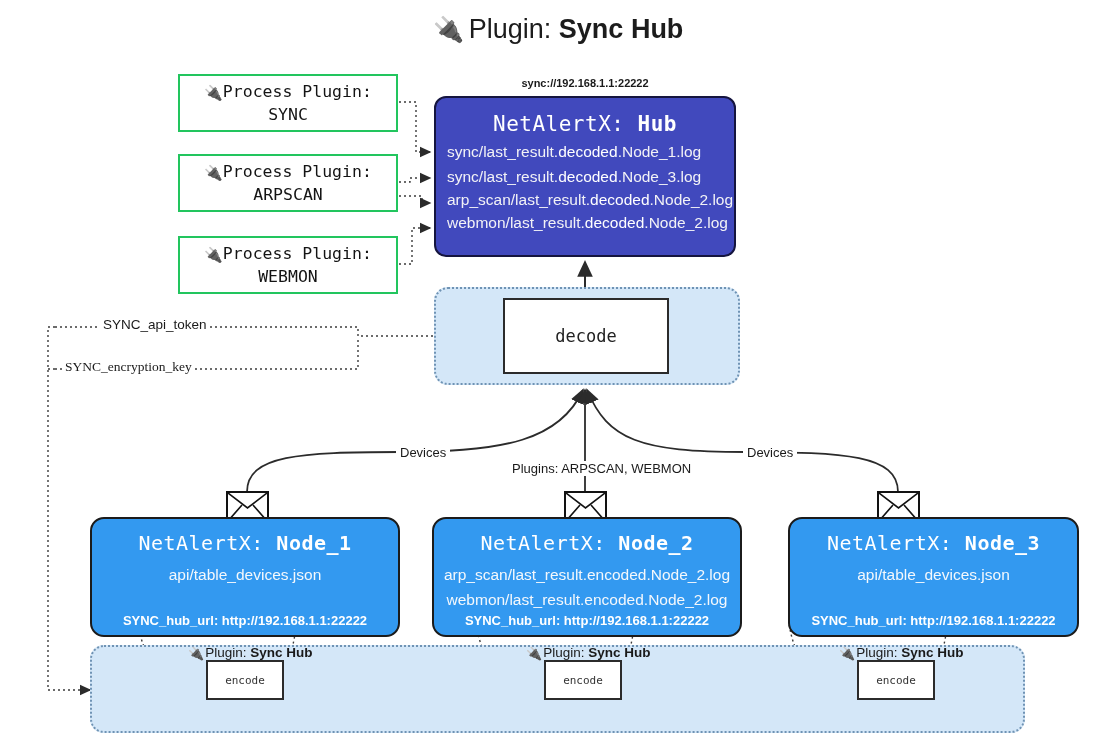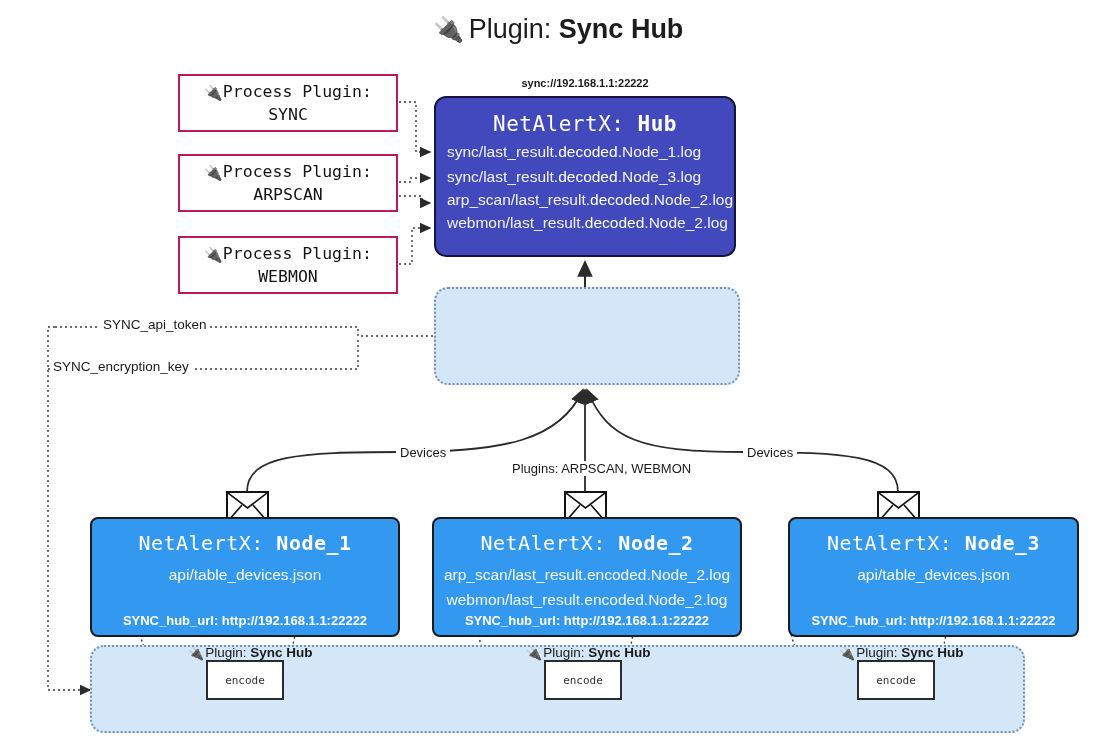--- a/index.html
+++ b/index.html
@@ -9,21 +9,21 @@
   #wires{position:absolute;left:0;top:0;width:1117px;height:754px;pointer-events:none;}
 
   .abs{position:absolute;box-sizing:border-box;}
 
   
   #title{left:0;top:14px;width:1117px;text-align:center;font-size:27px;color:#1c1c1c;}
   #title .plug{font-size:25px;margin-right:4px;}
   #title .strong{font-weight:bold;}
 
   
-  .pbox{border:2px solid #be185d;background:#fff;width:220px;height:58px;
+  .pbox{border:2px solid #22c55e;background:#fff;width:220px;height:58px;
         display:flex;flex-direction:column;align-items:center;justify-content:center;
         font-family:"DejaVu Sans Mono","Liberation Mono",monospace;font-size:16.5px;color:#141414;
         line-height:1.28;}
   .pbox .r1{white-space:nowrap;}
   .pbox .r1 .plug{font-family:"DejaVu Sans",sans-serif;font-size:15px;vertical-align:-1px;}
 
   
   #huburl{left:440px;top:77px;width:290px;text-align:center;font-size:11px;font-weight:bold;color:#1a1a1a;}
   #hub{left:434px;top:96px;width:302px;height:161px;border:2px solid #15153f;border-radius:12px;
        background:#4149bd;color:#fff;}
@@ -41,21 +41,21 @@
              display:flex;align-items:center;justify-content:center;
              font-family:"DejaVu Sans Mono","Liberation Mono",monospace;font-size:17px;color:#222;}
 
   
   .envlbl{font-size:13.5px;color:#1a1a1a;background:#fff;padding:0 3px;white-space:nowrap;}
 
   
   .edgelbl{font-size:13px;color:#1a1a1a;background:#fff;padding:0 4px;white-space:nowrap;}
 
   
-  .node{border:2px solid #1b1b1b;border-radius:8px;background:#3399f0;color:#fff;height:120px;}
+  .node{border:2px solid #1b1b1b;border-radius:14px;background:#3399f0;color:#fff;height:120px;}
   .node .ntitle{margin-top:12px;text-align:center;font-family:"DejaVu Sans Mono","Liberation Mono",monospace;
         font-size:20px;letter-spacing:.5px;}
   .node .ntitle b{font-weight:bold;}
   .node .nline{margin-top:11px;text-align:center;font-size:15.5px;color:#f4f8fc;white-space:nowrap;}
   .node .nline.second{margin-top:7px;}
   .node .nurl{position:absolute;left:0;bottom:7px;width:100%;text-align:center;
         font-size:13px;font-weight:bold;color:#ffffff;white-space:nowrap;}
 
   
   .env{width:43px;height:32px;border:2px solid #121212;background:#fff;}
@@ -153,23 +153,24 @@
     <div class="hrow"><span>sync/last_result.</span><b>decoded</b><span>.Node_1.log</span></div>
 
     <div class="hrow"><span>sync/last_result.</span><b>decoded</b><span>.Node_3.log</span></div>
 
     <div class="hrow tight"><span>arp_scan/last_result.</span><b>decoded</b><span>.Node_2.log</span></div>
 
     <div class="hrow tight"><span>webmon/last_result.</span><b>decoded</b><span>.Node_2.log</span></div>
   </div>
 
   <div class="abs" id="decodeband"></div>
+  <div class="abs" id="decodebox">decode</div>
 
   <div class="abs envlbl" style="left:100px;top:317px;">SYNC_api_token</div>
-  <div class="abs envlbl" style="left:50px;top:359px;">SYNC_encryption_key</div>
+  <div class="abs envlbl" style="left:62px;top:359px;font-family:Liberation Serif, serif;">SYNC_encryption_key</div>
 
   <div class="abs edgelbl" style="left:396px;top:445px;">Devices</div>
   <div class="abs edgelbl" style="left:743px;top:445px;">Devices</div>
   <div class="abs edgelbl" style="left:508px;top:461px;">Plugins: ARPSCAN, WEBMON</div>
 
   <div class="abs env" style="left:226px;top:491px;">
     <svg width="39" height="28" viewBox="0 0 39 28">
         <path d="M0,0 L19.5,15 L39,0" fill="none" stroke="#121212" stroke-width="1.6"></path>
         <path d="M0,28 L14,12 M39,28 L25,12" fill="none" stroke="#121212" stroke-width="1.6"></path>
       </svg>

